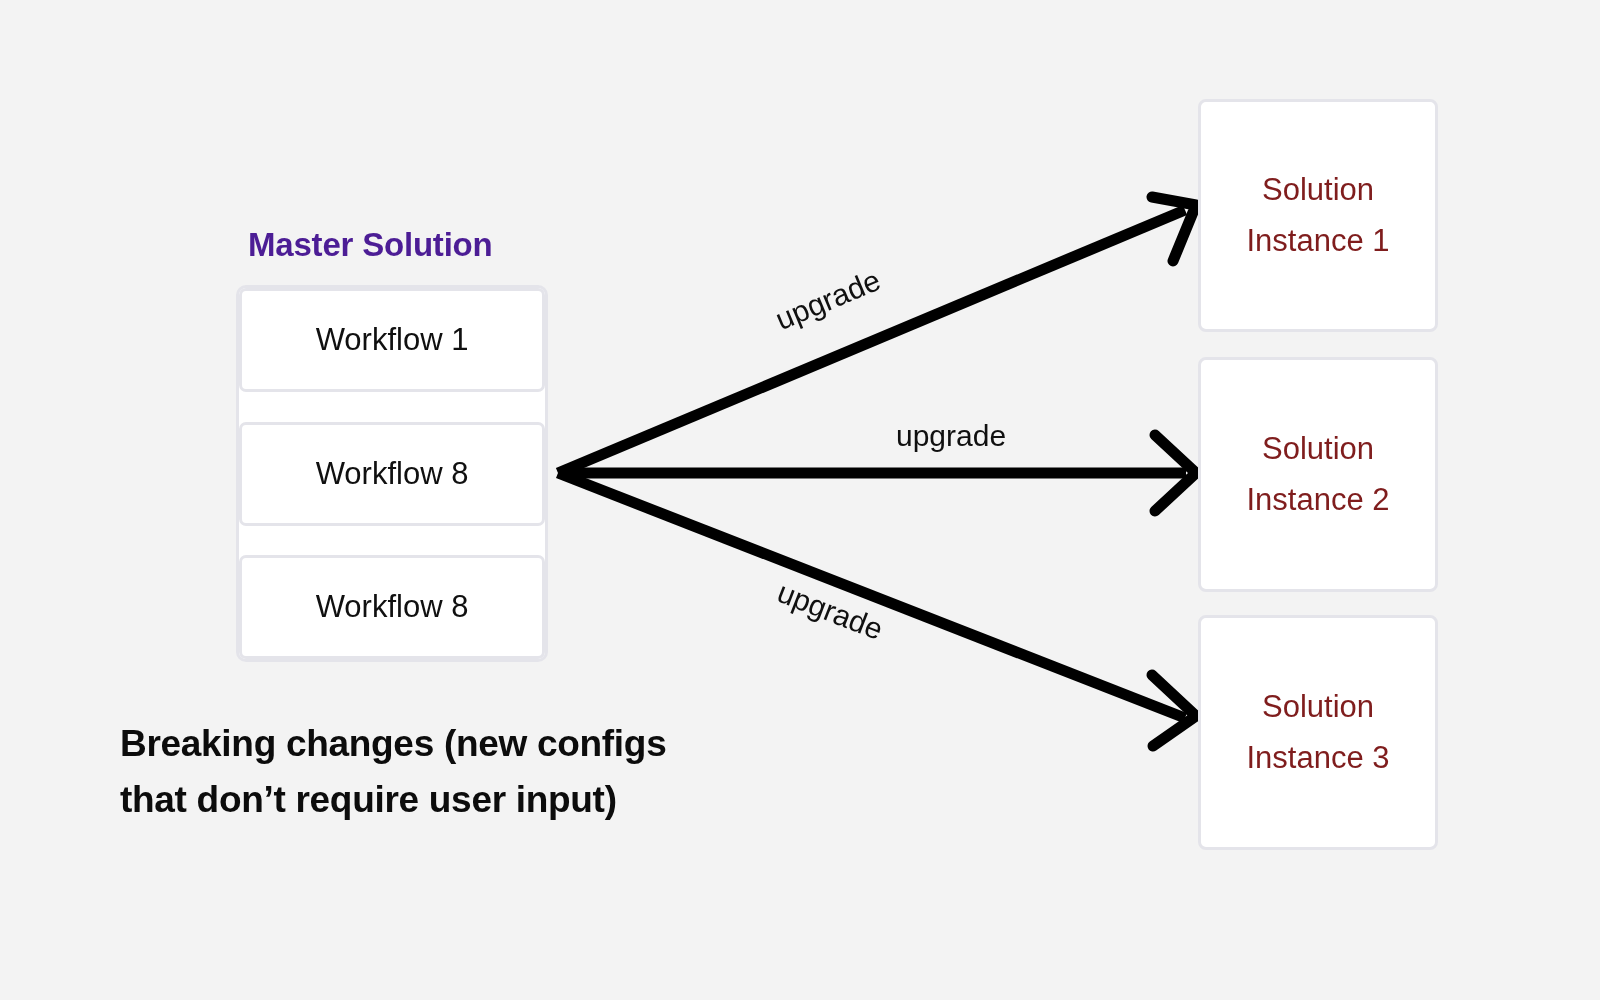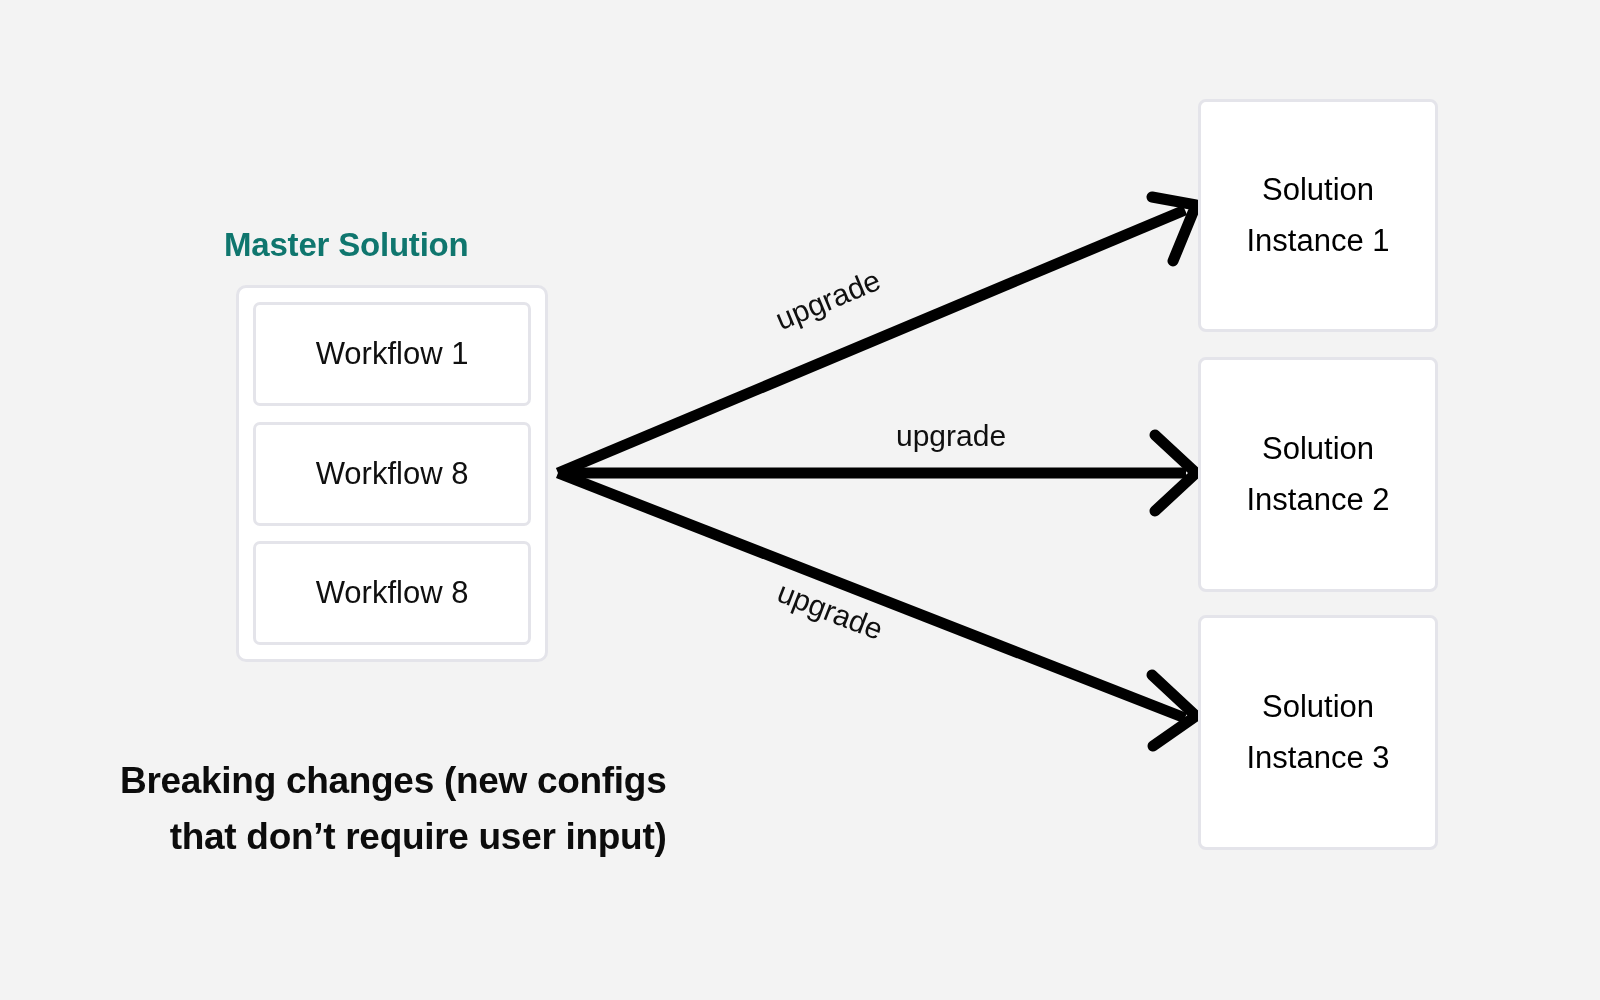--- a/index.html
+++ b/index.html
@@ -16,39 +16,38 @@
   #canvas {
     position: relative;
     width: 1600px;
     height: 1000px;
     background: #f3f3f3;
   }
 
   
   .master-title {
     position: absolute;
-    left: 224px;
+    left: 248px;
     top: 226px;
     font-size: 33px;
     font-weight: bold;
-    color: #0f766e;
+    color: #4c1d95;
     letter-spacing: -0.2px;
     white-space: nowrap;
   }
   .master-box {
     position: absolute;
     left: 236px;
     top: 285px;
     width: 312px;
     height: 377px;
     background: #ffffff;
     border: 3px solid #e4e4ea;
     border-radius: 10px;
     box-sizing: border-box;
-    padding: 14px;
     display: flex;
     flex-direction: column;
     justify-content: space-between;
   }
   .workflow-box {
     height: 104px;
     background: #ffffff;
     border: 3px solid #e4e4ea;
     border-radius: 7px;
     box-sizing: border-box;
@@ -75,21 +74,21 @@
     align-items: center;
     justify-content: center;
     text-align: center;
   }
   .instance-1 { top: 99px;  height: 233px; }
   .instance-2 { top: 357px; height: 235px; }
   .instance-3 { top: 615px; height: 235px; }
   .instance-label {
     font-size: 31px;
     line-height: 1.62;
-    color: #000000;
+    color: #7f1d1d;
     white-space: pre-line;
   }
 
   
   #arrows {
     position: absolute;
     left: 0;
     top: 0;
     width: 1600px;
     height: 1000px;
@@ -116,28 +115,27 @@
   .edge-label-3 {
     left: 775px;
     top: 594px;
     transform: rotate(21.3deg);
   }
 
   
   .caption {
     position: absolute;
     left: 120px;
-    top: 753px;
+    top: 716px;
     font-size: 37px;
     font-weight: bold;
     line-height: 1.52;
     color: #0c0c0c;
     letter-spacing: -0.3px;
     white-space: pre-line;
-    text-align: right;
   }
 </style>
 </head>
 <body>
 
 <div id="canvas">
 
   <div class="master-title">Master Solution</div>
 
   <div class="master-box">

